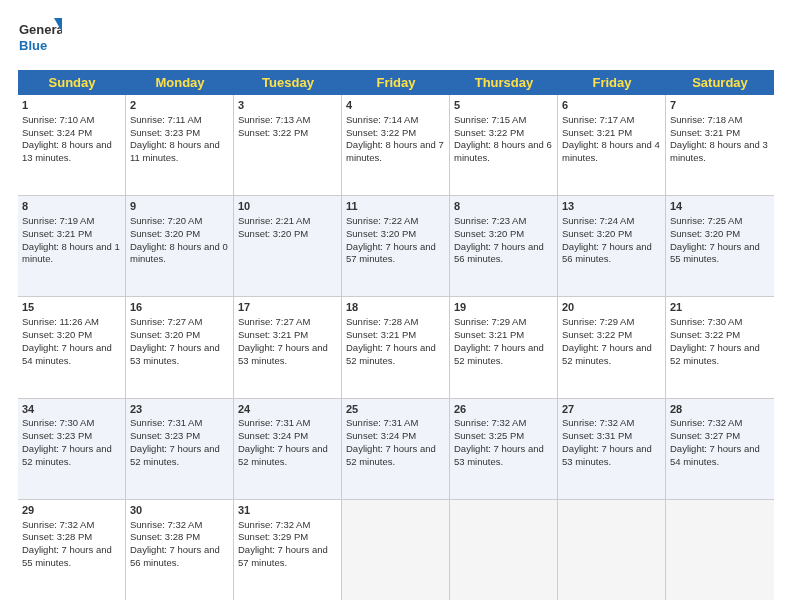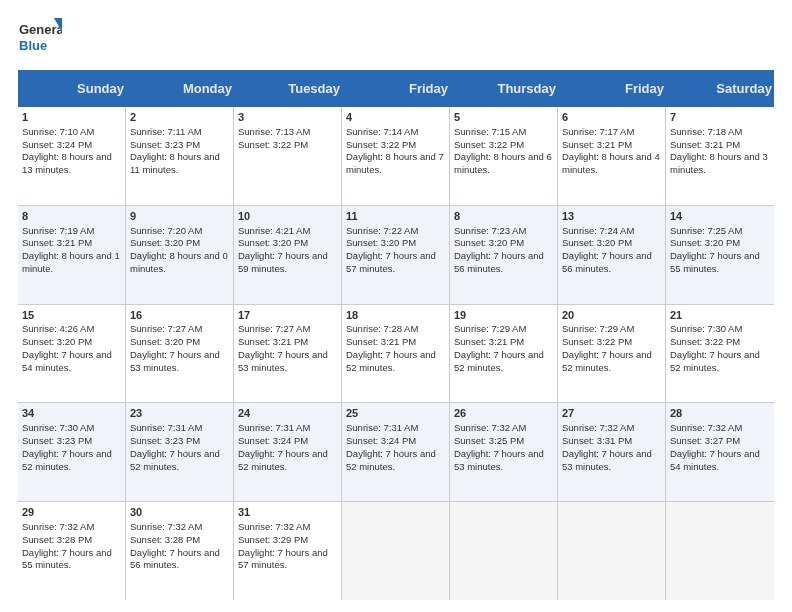--- a/index.html
+++ b/index.html
@@ -44,23 +44,23 @@
       flex: 1;
       display: flex;
       flex-direction: column;
     }
     .cal-header-row {
       display: grid;
       grid-template-columns: repeat(7, 1fr);
       background: #2a6ab5;
     }
     .cal-header-cell {
-      color: #e5e5e5;
-      text-align: right;
-      padding: 11px 2px;
+      color: #fde047;
+      text-align: center;
+      padding: 5px 2px;
       font-size: 13px;
       font-weight: bold;
     }
     .cal-body {
       flex: 1;
       display: flex;
       flex-direction: column;
     }
     .cal-week {
       display: grid;
@@ -129,28 +129,28 @@
           <div class="cal-cell"><span class="day-num">2</span><span>Sunrise: 7:11 AM</span><br><span>Sunset: 3:23 PM</span><br><span>Daylight: 8 hours and 11 minutes.</span></div>
           <div class="cal-cell"><span class="day-num">3</span><span>Sunrise: 7:13 AM</span><br><span>Sunset: 3:22 PM</span><br></div>
           <div class="cal-cell"><span class="day-num">4</span><span>Sunrise: 7:14 AM</span><br><span>Sunset: 3:22 PM</span><br><span>Daylight: 8 hours and 7 minutes.</span></div>
           <div class="cal-cell"><span class="day-num">5</span><span>Sunrise: 7:15 AM</span><br><span>Sunset: 3:22 PM</span><br><span>Daylight: 8 hours and 6 minutes.</span></div>
           <div class="cal-cell"><span class="day-num">6</span><span>Sunrise: 7:17 AM</span><br><span>Sunset: 3:21 PM</span><br><span>Daylight: 8 hours and 4 minutes.</span></div>
           <div class="cal-cell"><span class="day-num">7</span><span>Sunrise: 7:18 AM</span><br><span>Sunset: 3:21 PM</span><br><span>Daylight: 8 hours and 3 minutes.</span></div>
         </div>
         <div class="cal-week">
           <div class="cal-cell alt-row"><span class="day-num">8</span><span>Sunrise: 7:19 AM</span><br><span>Sunset: 3:21 PM</span><br><span>Daylight: 8 hours and 1 minute.</span></div>
           <div class="cal-cell alt-row"><span class="day-num">9</span><span>Sunrise: 7:20 AM</span><br><span>Sunset: 3:20 PM</span><br><span>Daylight: 8 hours and 0 minutes.</span></div>
-          <div class="cal-cell alt-row"><span class="day-num">10</span><span>Sunrise: 4:21 AM</span><br><span>Sunset: 3:20 PM</span><br><span>Daylight: 7 hours and 59 minutes.</span></div>
+          <div class="cal-cell alt-row"><span class="day-num">10</span><span>Sunrise: 2:21 AM</span><br><span>Sunset: 3:20 PM</span><br></div>
           <div class="cal-cell alt-row"><span class="day-num">11</span><span>Sunrise: 7:22 AM</span><br><span>Sunset: 3:20 PM</span><br><span>Daylight: 7 hours and 57 minutes.</span></div>
           <div class="cal-cell alt-row"><span class="day-num">8</span><span>Sunrise: 7:23 AM</span><br><span>Sunset: 3:20 PM</span><br><span>Daylight: 7 hours and 56 minutes.</span></div>
           <div class="cal-cell alt-row"><span class="day-num">13</span><span>Sunrise: 7:24 AM</span><br><span>Sunset: 3:20 PM</span><br><span>Daylight: 7 hours and 56 minutes.</span></div>
           <div class="cal-cell alt-row"><span class="day-num">14</span><span>Sunrise: 7:25 AM</span><br><span>Sunset: 3:20 PM</span><br><span>Daylight: 7 hours and 55 minutes.</span></div>
         </div>
         <div class="cal-week">
-          <div class="cal-cell"><span class="day-num">15</span><span>Sunrise: 4:26 AM</span><br><span>Sunset: 3:20 PM</span><br><span>Daylight: 7 hours and 54 minutes.</span></div>
+          <div class="cal-cell"><span class="day-num">15</span><span>Sunrise: 11:26 AM</span><br><span>Sunset: 3:20 PM</span><br><span>Daylight: 7 hours and 54 minutes.</span></div>
           <div class="cal-cell"><span class="day-num">16</span><span>Sunrise: 7:27 AM</span><br><span>Sunset: 3:20 PM</span><br><span>Daylight: 7 hours and 53 minutes.</span></div>
           <div class="cal-cell"><span class="day-num">17</span><span>Sunrise: 7:27 AM</span><br><span>Sunset: 3:21 PM</span><br><span>Daylight: 7 hours and 53 minutes.</span></div>
           <div class="cal-cell"><span class="day-num">18</span><span>Sunrise: 7:28 AM</span><br><span>Sunset: 3:21 PM</span><br><span>Daylight: 7 hours and 52 minutes.</span></div>
           <div class="cal-cell"><span class="day-num">19</span><span>Sunrise: 7:29 AM</span><br><span>Sunset: 3:21 PM</span><br><span>Daylight: 7 hours and 52 minutes.</span></div>
           <div class="cal-cell"><span class="day-num">20</span><span>Sunrise: 7:29 AM</span><br><span>Sunset: 3:22 PM</span><br><span>Daylight: 7 hours and 52 minutes.</span></div>
           <div class="cal-cell"><span class="day-num">21</span><span>Sunrise: 7:30 AM</span><br><span>Sunset: 3:22 PM</span><br><span>Daylight: 7 hours and 52 minutes.</span></div>
         </div>
         <div class="cal-week">
           <div class="cal-cell alt-row"><span class="day-num">34</span><span>Sunrise: 7:30 AM</span><br><span>Sunset: 3:23 PM</span><br><span>Daylight: 7 hours and 52 minutes.</span></div>
           <div class="cal-cell alt-row"><span class="day-num">23</span><span>Sunrise: 7:31 AM</span><br><span>Sunset: 3:23 PM</span><br><span>Daylight: 7 hours and 52 minutes.</span></div>

